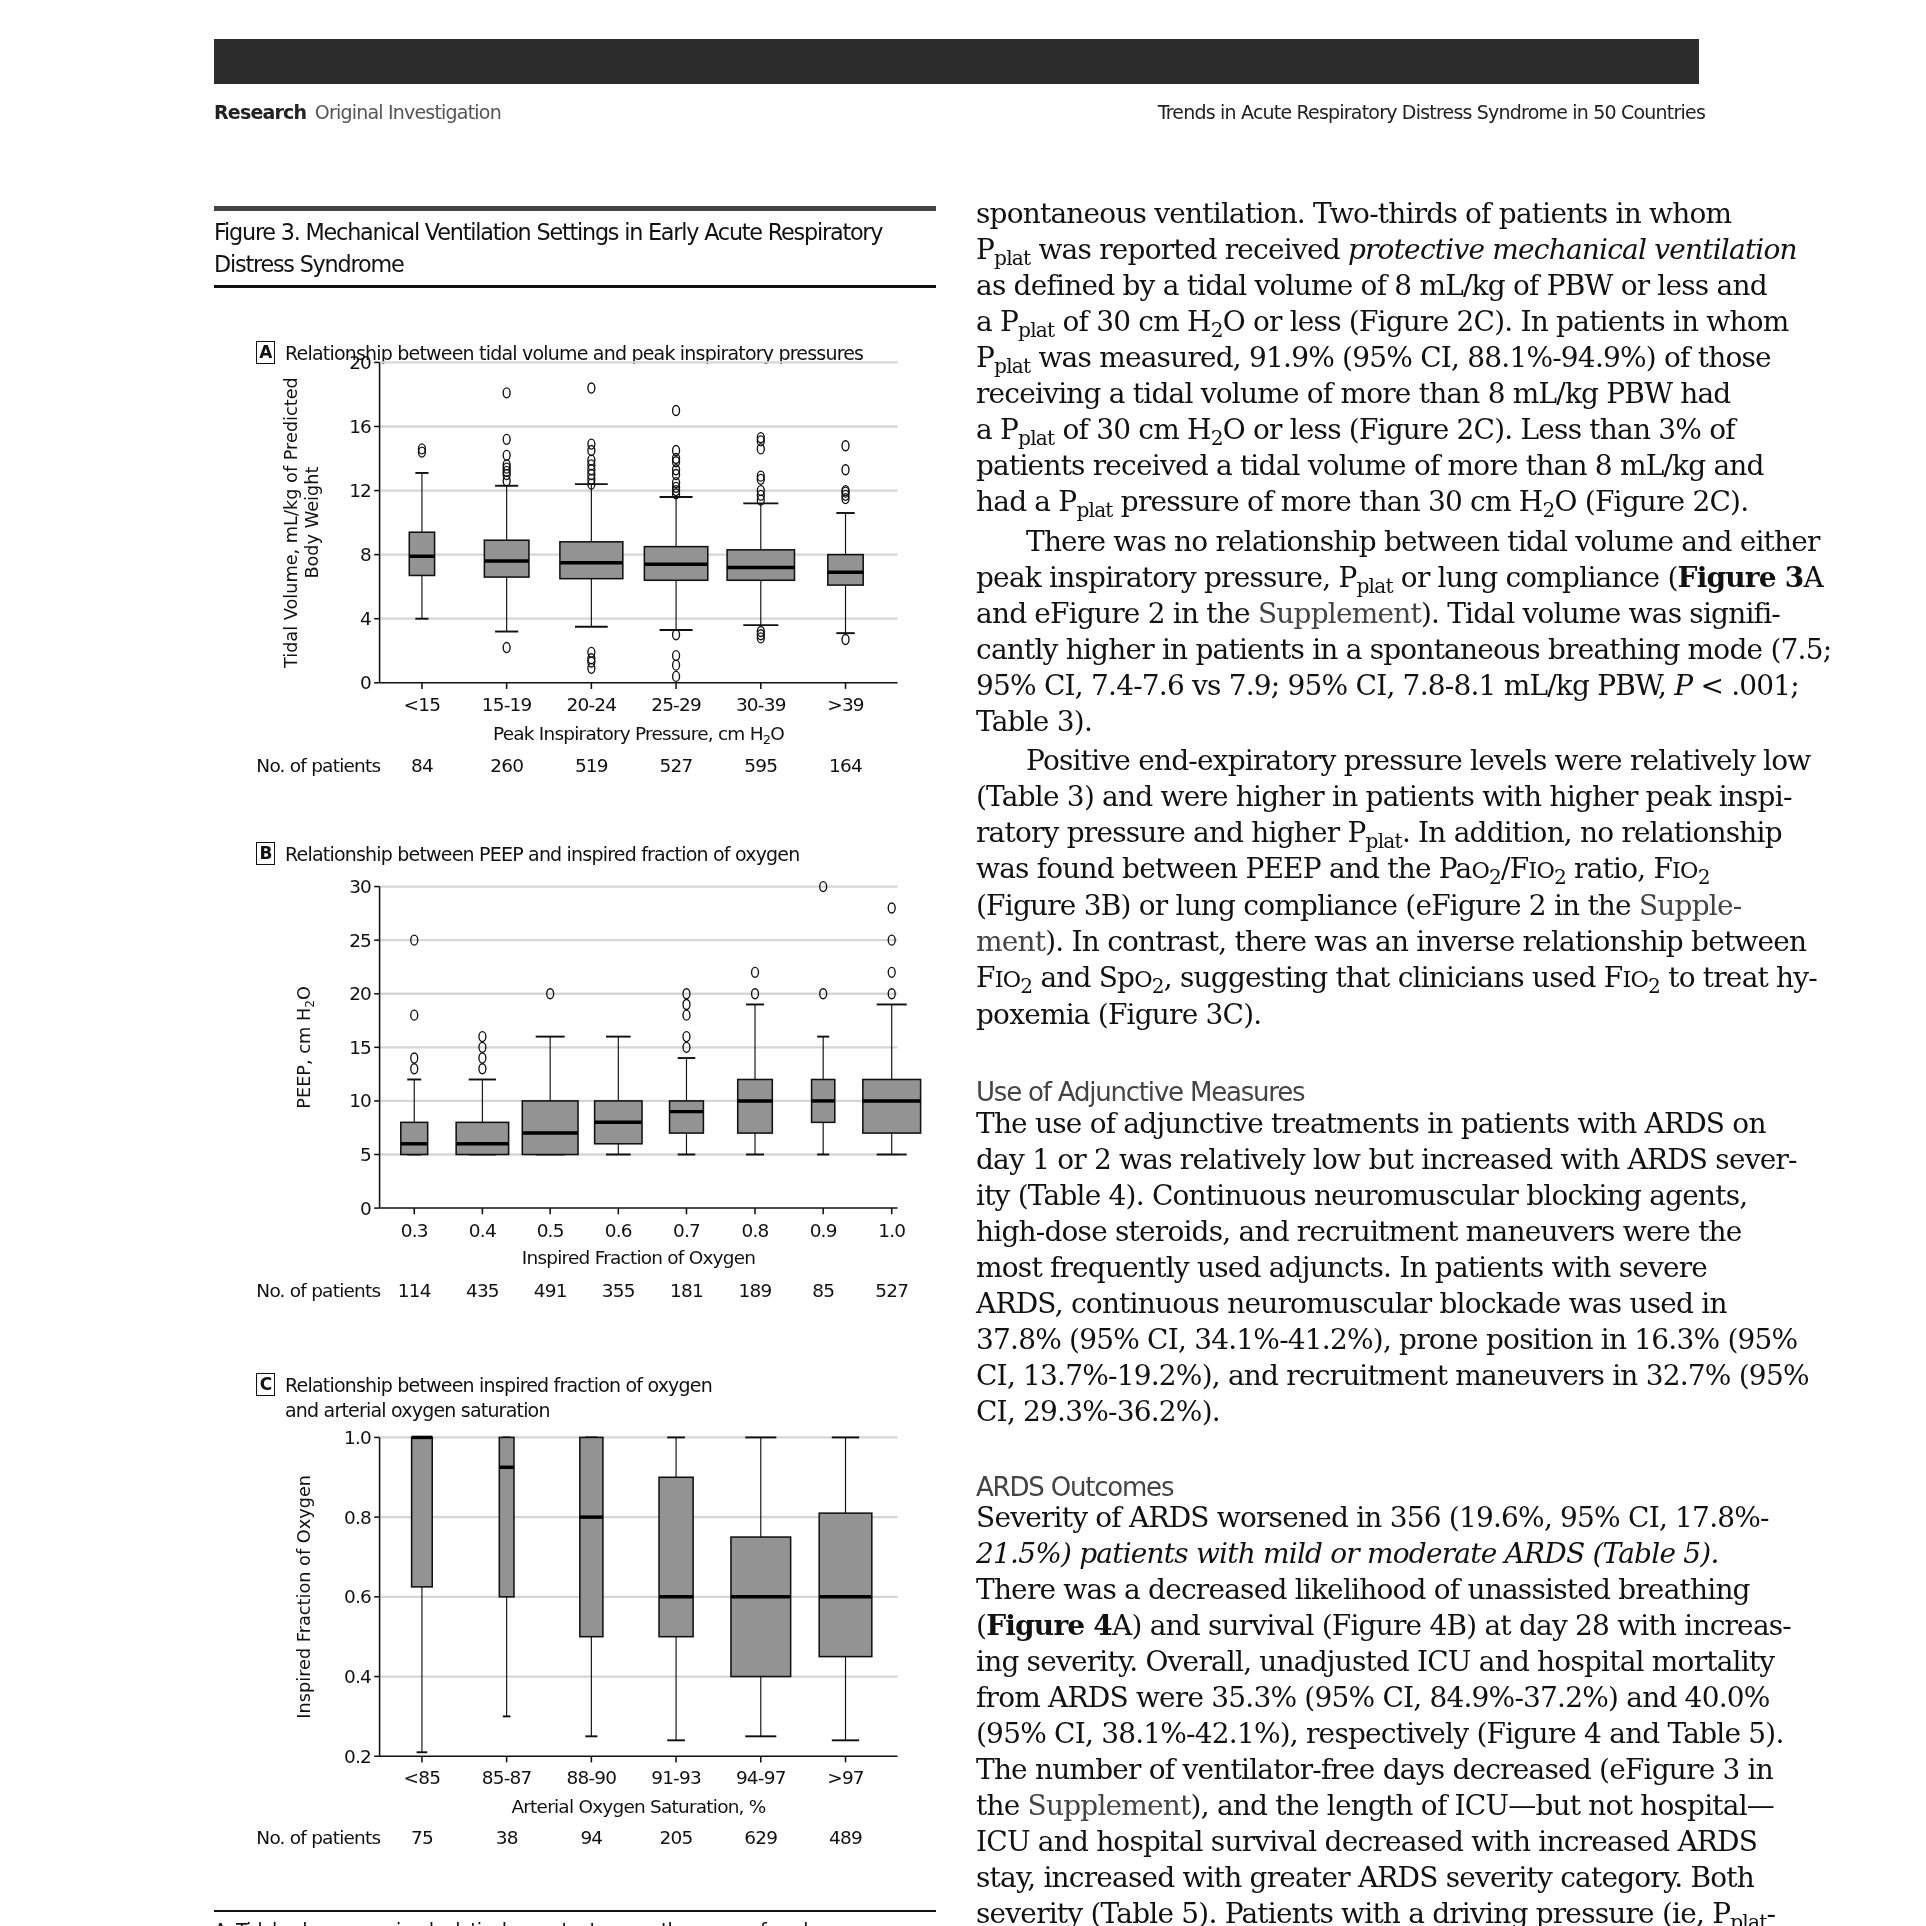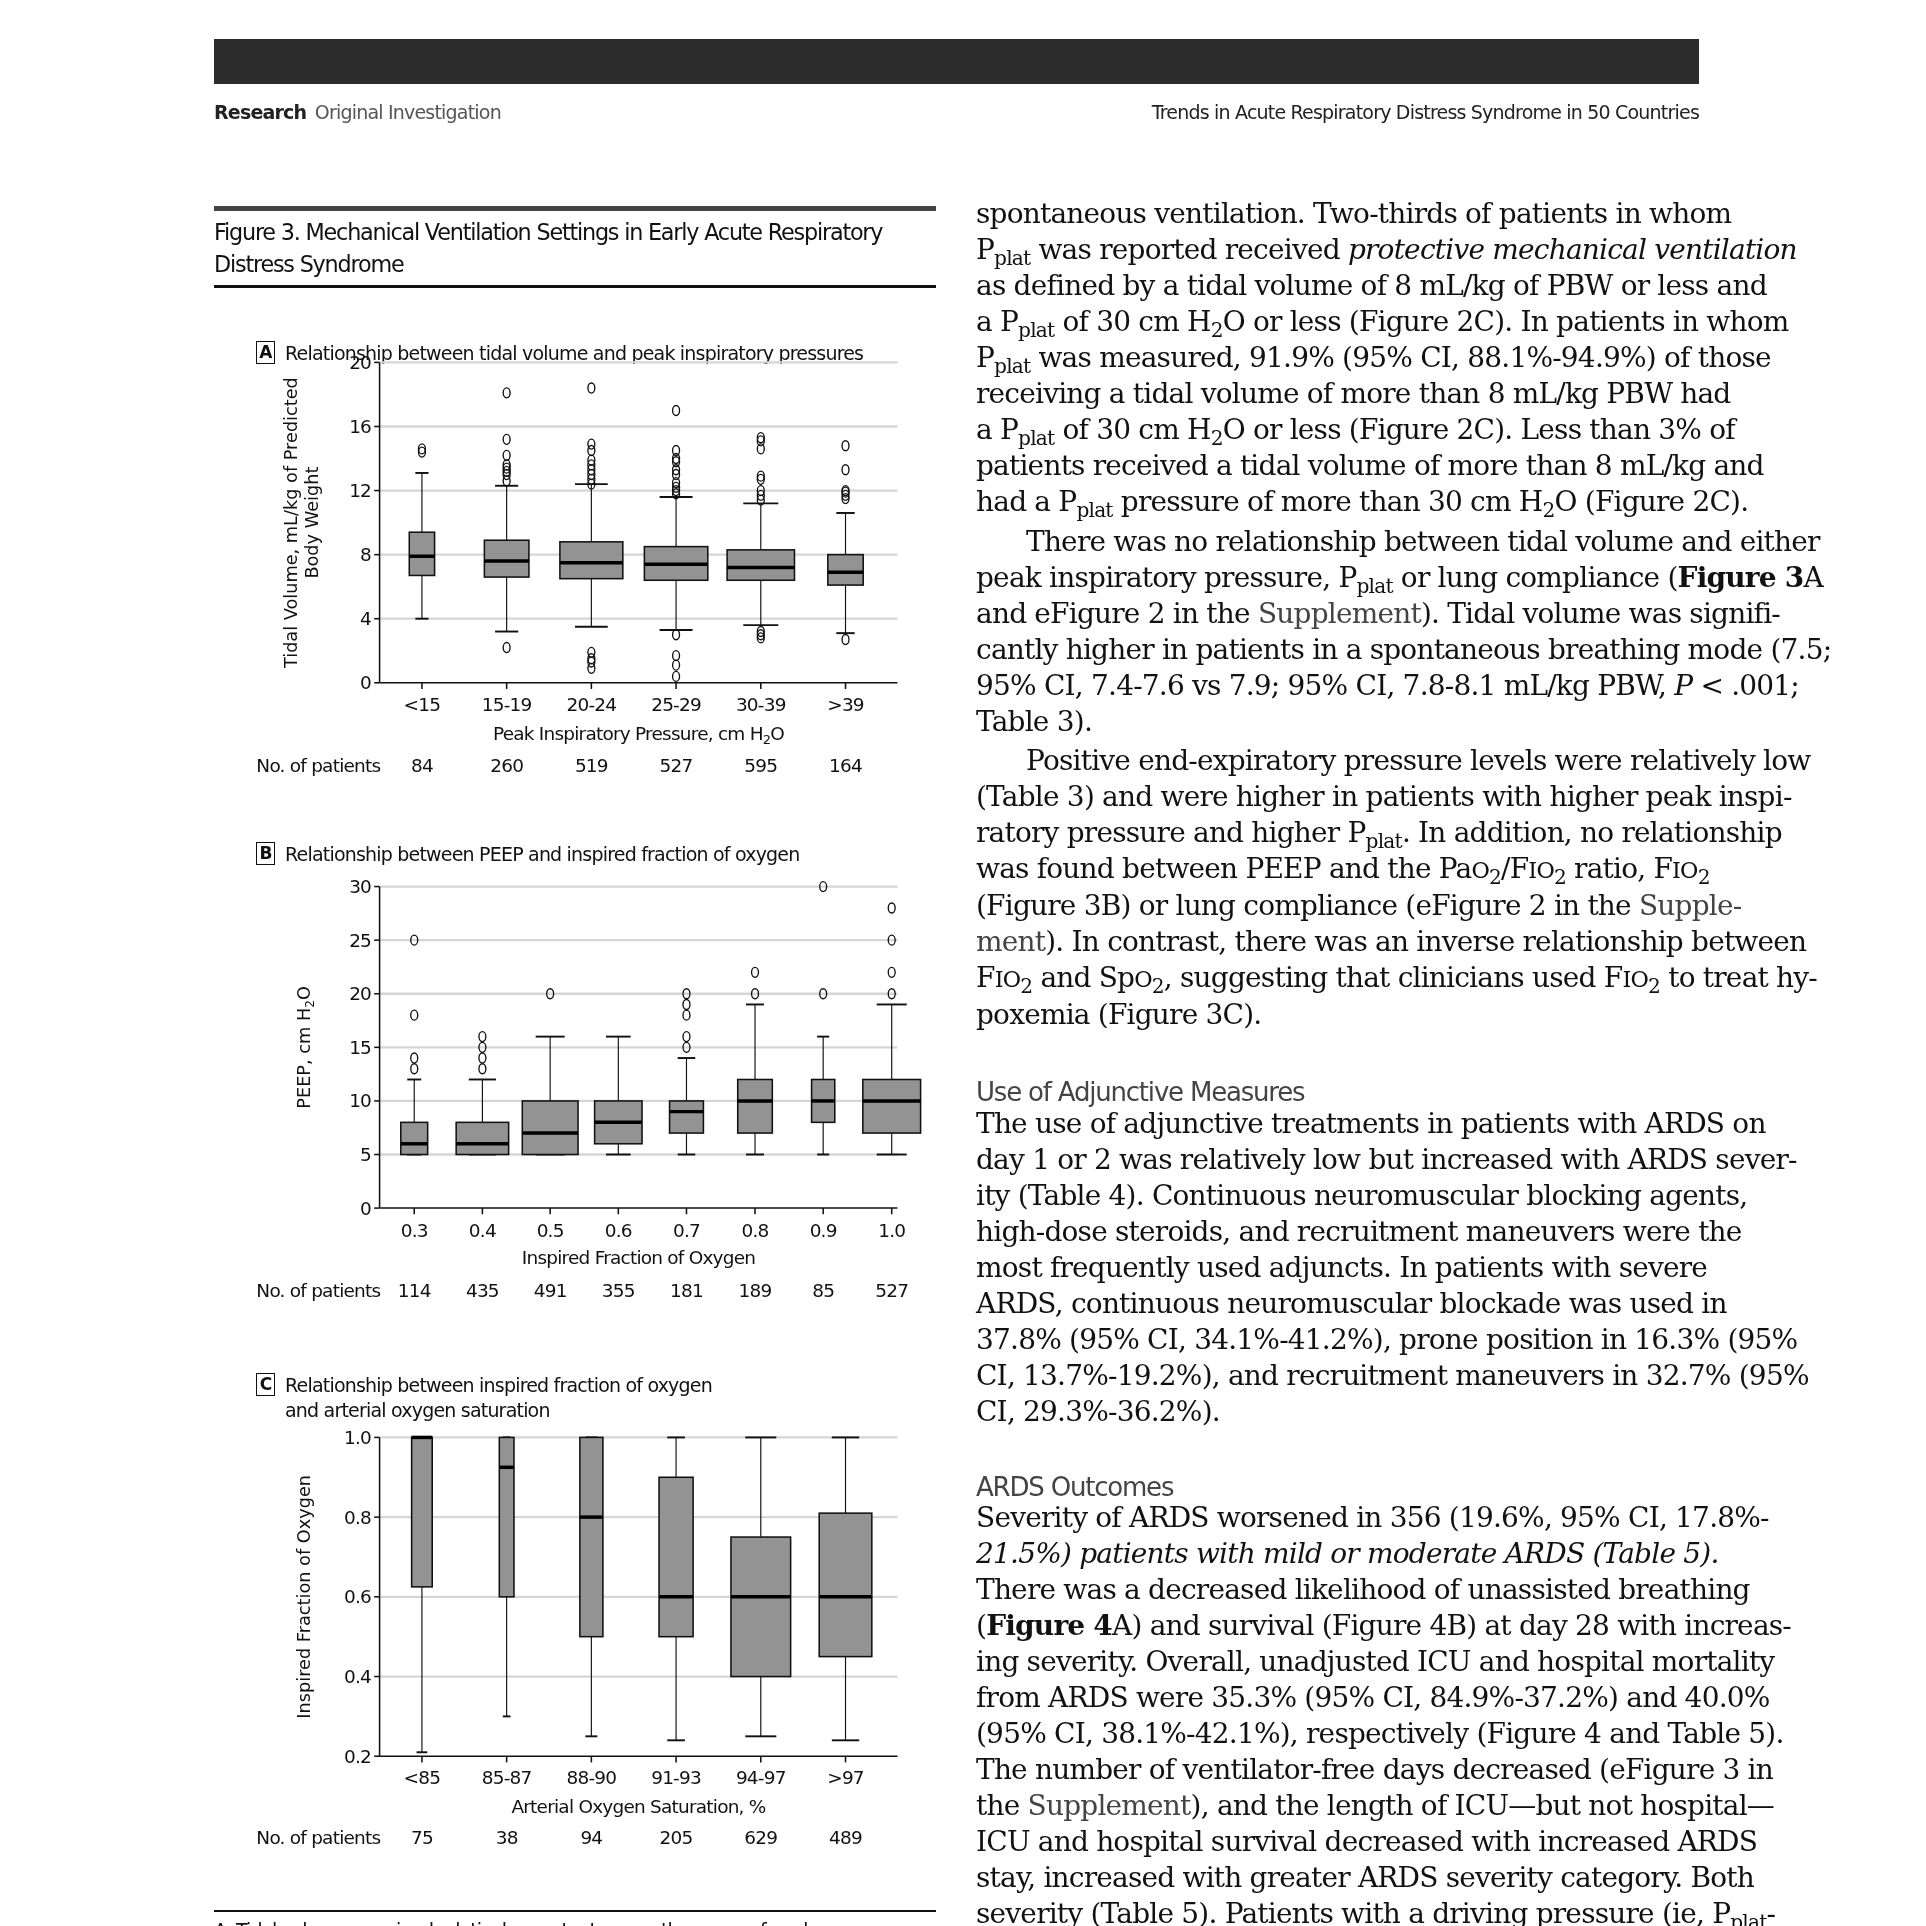--- a/index.html
+++ b/index.html
@@ -3,21 +3,21 @@
 <meta charset="utf-8">
 <style>
   html,body{margin:0;padding:0;background:#fff;}
   body{width:1965px;height:2542px;position:relative;overflow:hidden;font-family:"Liberation Sans",sans-serif;color:#111;}
   .abs{position:absolute;}
   .topbar{left:214px;top:39px;width:1485px;height:45px;background:#2c2c2c;}
   .hdr{top:101px;font-size:19px;font-family:"DejaVu Sans",sans-serif;letter-spacing:-0.8px;}
   .hdr-left{left:214px;}
   .hdr-left b{font-weight:bold;color:#222;}
   .hdr-left span.sub{color:#555;margin-left:7px;}
-  .hdr-right{right:266px;color:#222;text-align:right;}
+  .hdr-right{right:260px;color:#222;text-align:right;}
   
   .fig-rule-top{left:214px;top:206px;width:722px;height:5px;background:#444;}
   .fig-title{left:214px;top:216px;width:722px;font-family:"DejaVu Sans",sans-serif;font-size:22.3px;line-height:32px;letter-spacing:-1.2px;color:#111;}
   .fig-rule-2{left:214px;top:285px;width:722px;height:3.1px;background:#111;}
   .panel-label{font-family:"DejaVu Sans",sans-serif;font-size:19px;letter-spacing:-0.8px;color:#111;line-height:25px;}
   .panel-box{display:inline-block;border:1.5px solid #111;width:17px;height:21px;text-align:center;line-height:21px;font-weight:bold;font-size:17px;margin-right:10px;vertical-align:top;}
   .panel-text{display:inline-block;vertical-align:top;}
   svg text{font-family:"DejaVu Sans",sans-serif;}
   .caption{left:214px;width:722px;font-family:"DejaVu Sans",sans-serif;font-size:19px;line-height:28px;letter-spacing:-1px;color:#111;}
   .rule{background:#111;}

